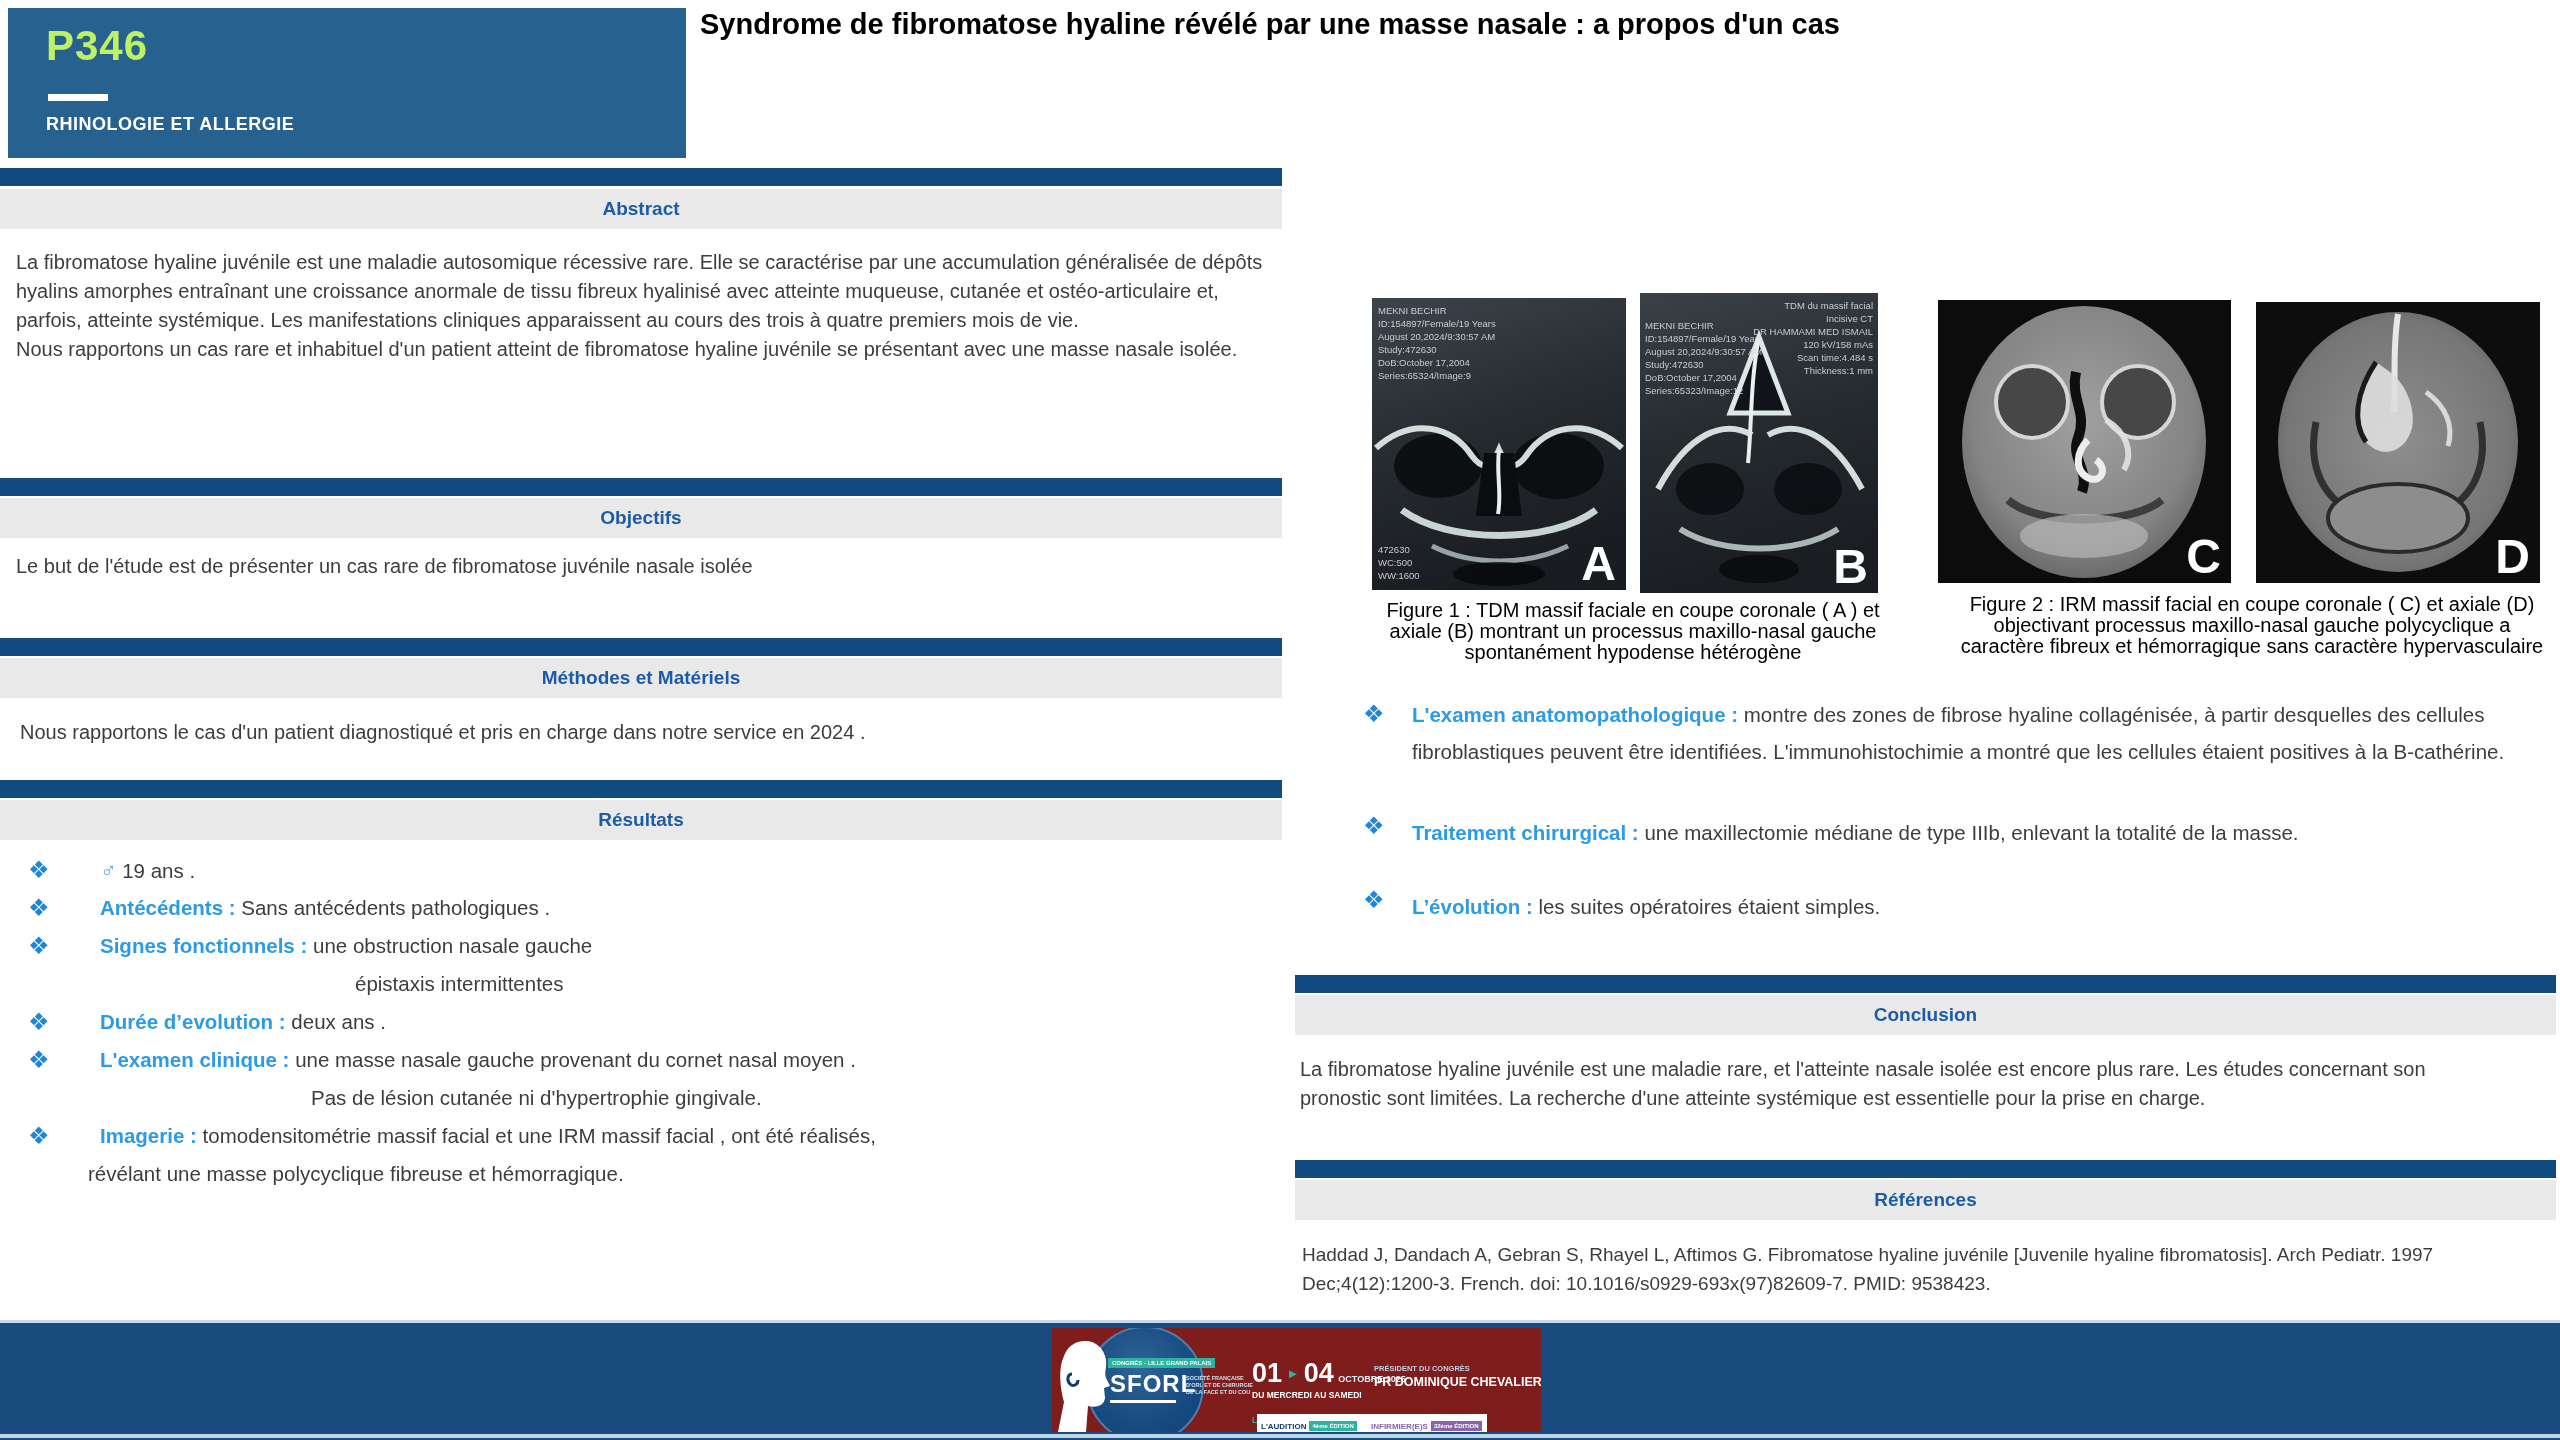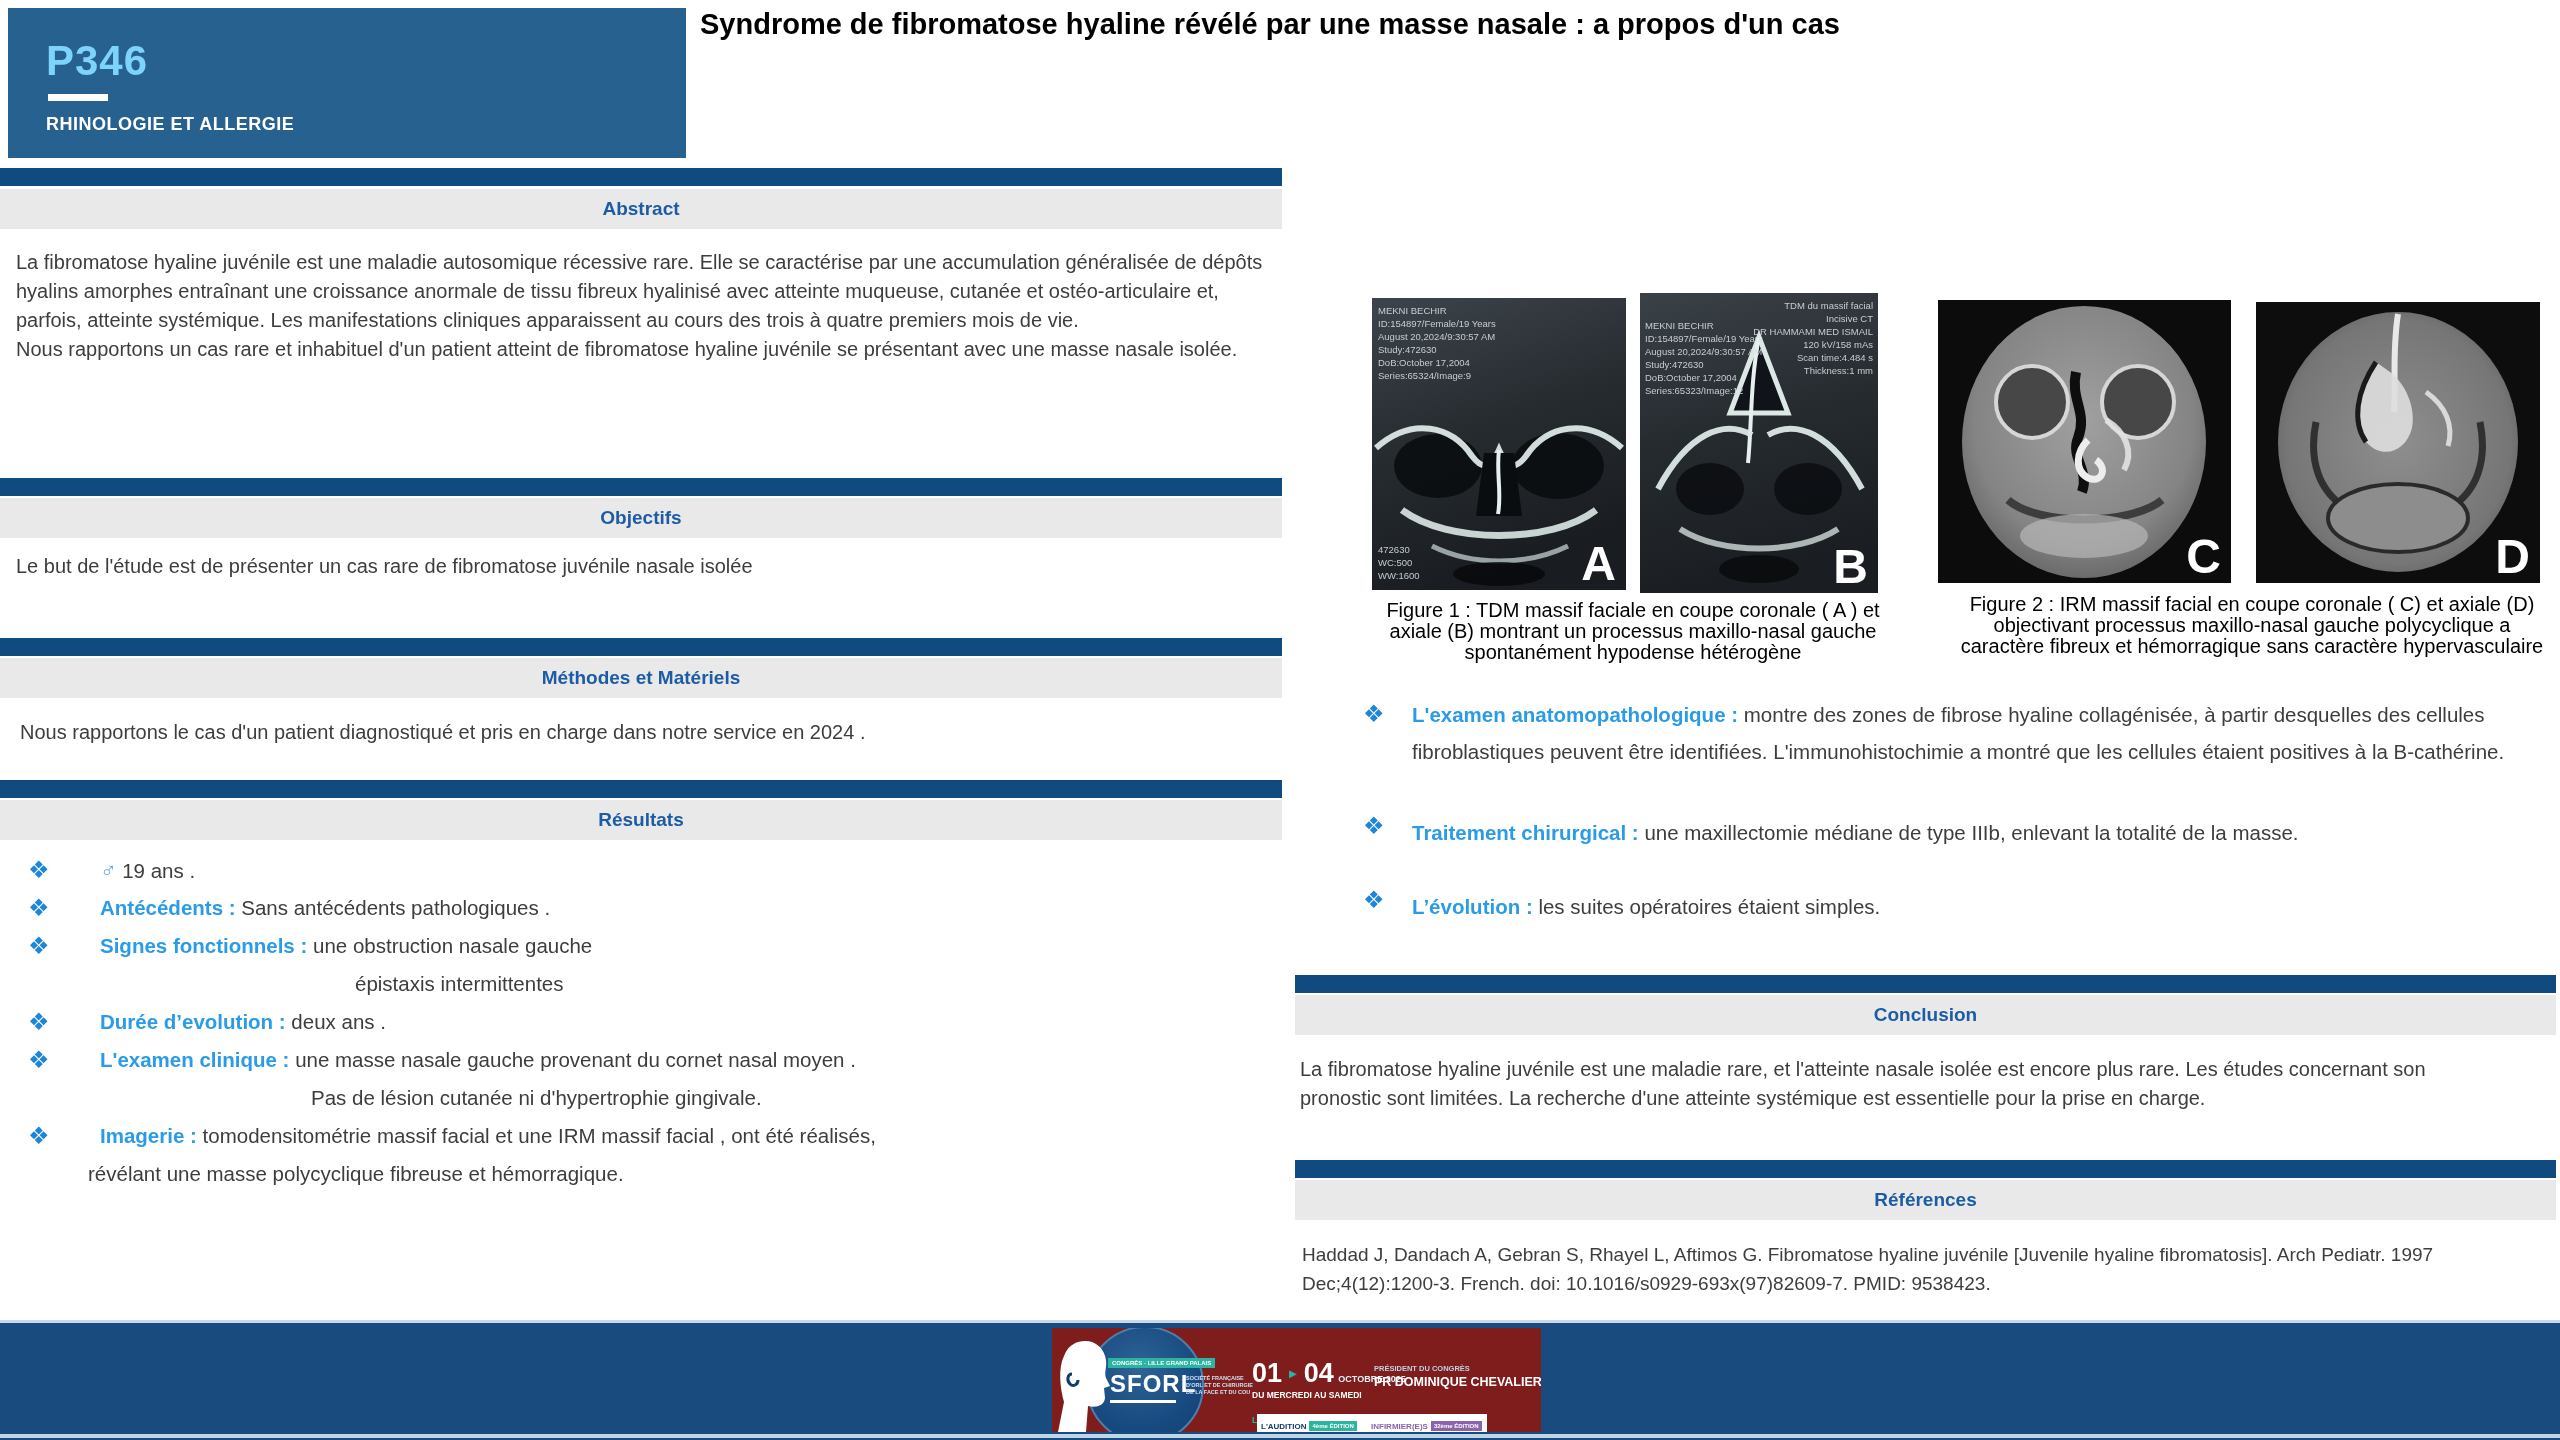--- a/index.html
+++ b/index.html
@@ -1,21 +1,21 @@
 <!DOCTYPE html>
 <html><head>
 <meta charset="utf-8">
 <style>
   html,body{margin:0;padding:0;background:#ffffff;}
   #poster{position:relative;width:2560px;height:1440px;background:#ffffff;overflow:hidden;
           font-family:"Liberation Sans","DejaVu Sans",sans-serif;color:#3d3d3d;}
 
   
   .code-box{position:absolute;left:8px;top:8px;width:678px;height:150px;background:#27618f;}
-  .code-box .code{position:absolute;left:38px;top:14px;font-size:42px;font-weight:bold;color:#7dd3fc;letter-spacing:1px;margin-top:15px;}
+  .code-box .code{position:absolute;left:38px;top:14px;font-size:42px;font-weight:bold;color:#bef264;letter-spacing:1px;}
   .code-box .rule{position:absolute;left:40px;top:86px;width:60px;height:7px;background:#ffffff;}
   .code-box .track{position:absolute;left:38px;top:106px;font-size:18px;font-weight:bold;color:#ffffff;letter-spacing:.5px;}
   .title{position:absolute;left:700px;top:8px;width:1830px;font-size:29px;font-weight:bold;color:#000000;}
   .authors{position:absolute;left:698px;top:60px;width:1830px;font-size:21px;color:#111111;}
   .affiliation{position:absolute;left:698px;top:120px;width:1200px;font-size:21px;color:#111111;}
 
   
   .navy{position:absolute;height:18px;background:#114a7f;}
   .shead{position:absolute;height:40px;background:#e9e9e9;display:flex;align-items:center;justify-content:center;
          font-size:19px;font-weight:bold;color:#1d5ca4;}

